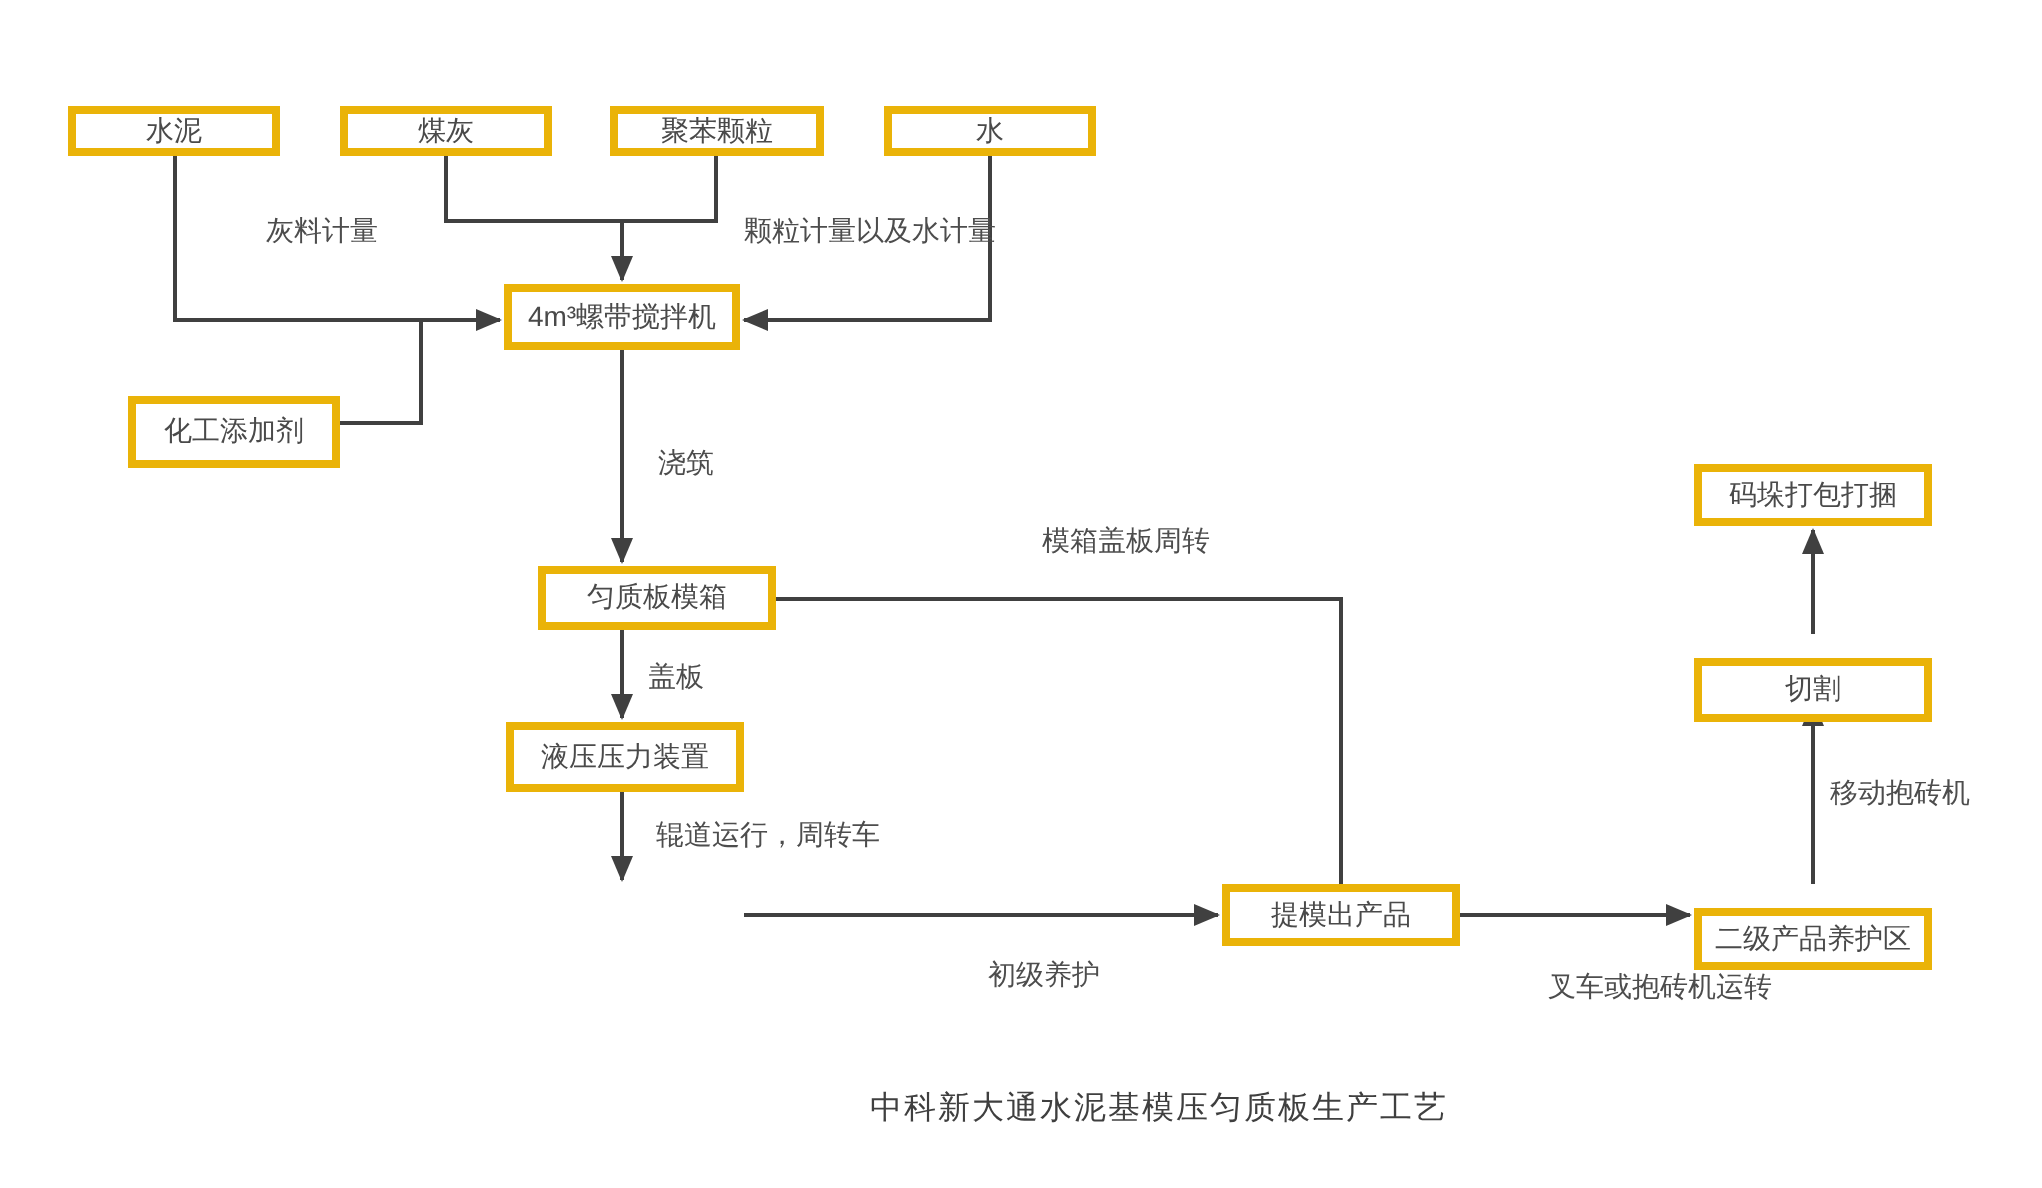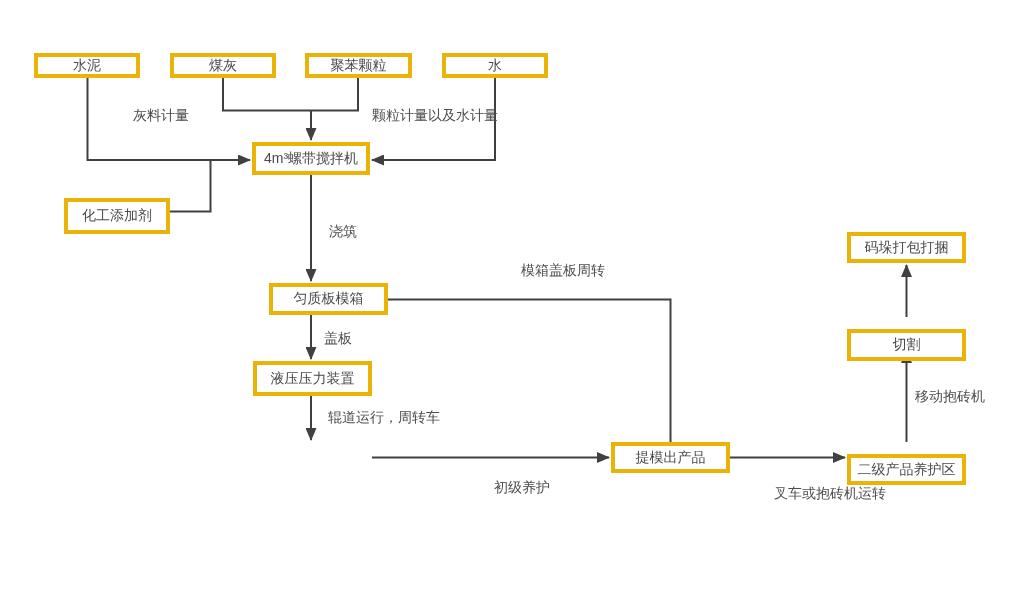--- a/index.html
+++ b/index.html
@@ -85,13 +85,14 @@
   <div class="edge-label" style="left:133px; top:108px;">灰料计量</div>
   <div class="edge-label" style="left:372px; top:108px;">颗粒计量以及水计量</div>
   <div class="edge-label" style="left:329px; top:224px;">浇筑</div>
   <div class="edge-label" style="left:521px; top:263px;">模箱盖板周转</div>
   <div class="edge-label" style="left:324px; top:331px;">盖板</div>
   <div class="edge-label" style="left:328px; top:410px;">辊道运行，周转车</div>
   <div class="edge-label" style="left:462px; top:480px;margin-left:32px;">初级养护</div>
   <div class="edge-label" style="left:726px; top:486px;margin-left:48px;">叉车或抱砖机运转</div>
   <div class="edge-label" style="left:915px; top:389px;">移动抱砖机</div>
 
+  <div class="diagram-title" style="left:435px; top:544px;">中科新大通水泥基模压匀质板生产工艺</div>
 </div>
 
 </body></html>

